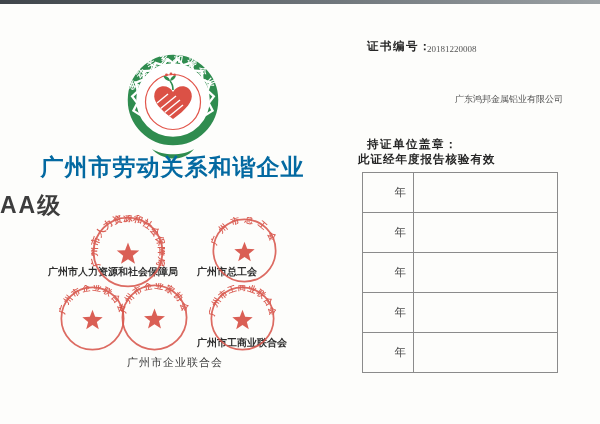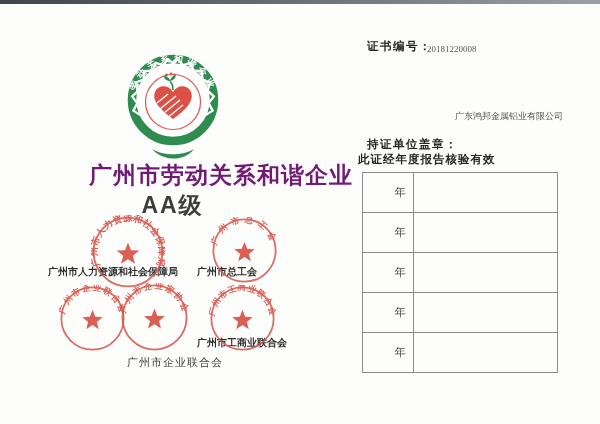--- a/index.html
+++ b/index.html
@@ -14,23 +14,23 @@
   .lg-ring{fill:#ffffff;stroke:#2f8c4f;stroke-width:8.5;}
   .lg-arc{font-size:9.5px;font-weight:bold;fill:#ffffff;text-anchor:middle;letter-spacing:3.2px;}
   .lg-chev{fill:none;stroke:#ffffff;stroke-width:2.3;stroke-linecap:round;}
   .lg-inner{fill:#ffffff;stroke:#e2564c;stroke-width:1.2;}
   .lg-heart{fill:#db5146;}
   .lg-hand{fill:none;stroke:#ffffff;stroke-width:1.4;}
   .lg-stem{fill:none;stroke:#2f8c4f;stroke-width:1.6;}
   .lg-leaf{fill:#2f8c4f;}
   .lg-berry{fill:#db5146;}
   .lg-swoosh{fill:#2f8c4f;}
-  .title{position:absolute;left:0;top:152px;width:345px;margin:8px;text-align:right;
-         font-size:23px;font-weight:bold;color:#701a75;letter-spacing:1px;}
-  .grade{position:absolute;left:0;top:190px;width:345px;text-align:center;
+  .title{position:absolute;left:0;top:152px;width:345px;margin:0;text-align:center;
+         font-size:23px;font-weight:bold;color:#0369a1;letter-spacing:1px;}
+  .grade{position:absolute;left:0;top:190px;width:345px;text-align:left;
          font-size:23px;font-weight:bold;color:#3d3d3d;letter-spacing:2px;}
   .seal{position:absolute;opacity:.87;z-index:4;}
   .seal svg{width:100%;height:100%;}
   .seal-ring{fill:none;stroke:#d8564c;stroke-width:2.6;}
   .seal-arc{font-size:12.5px;font-weight:bold;fill:#d5483d;text-anchor:middle;}
   .ls13{letter-spacing:.5px;} .ls6{letter-spacing:7px;} .ls8{letter-spacing:2.5px;} .ls9{letter-spacing:1.5px;}
   .s1{left:91px;top:215px;width:74px;height:74px;}
   .s2{left:211px;top:217px;width:67px;height:67px;}
   .sA{left:59px;top:285px;width:67px;height:67px;}
   .sB{left:120px;top:283px;width:69px;height:69px;}
@@ -40,21 +40,21 @@
   .lA{left:48px;top:336px;} .lB{left:197px;top:336px;}
   .date{position:absolute;left:0;top:355px;width:350px;text-align:center;
         font-size:11px;color:#3a3a3a;letter-spacing:1px;}
   
   .right-page{position:absolute;left:345px;top:0;width:255px;height:305px;}
   .field-label{position:absolute;font-size:11.5px;font-weight:bold;color:#262626;letter-spacing:1.5px;white-space:nowrap;}
   .field-value{position:absolute;font-family:"Liberation Serif",serif;font-size:9px;color:#555;white-space:nowrap;}
   .cert-no-label{left:22px;top:39px;}
   .cert-no-value{left:82px;top:44px;}
   .holder-label{left:22px;top:89px;margin-top:48px;}
-  .holder-value{left:110px;top:93px;margin-top:17px;}
+  .holder-value{left:110px;top:93px;}
   .annual-title{position:absolute;left:13px;top:152px;font-size:11.5px;font-weight:bold;
         color:#262626;letter-spacing:1px;white-space:nowrap;}
   .annual-table{position:absolute;left:17px;top:172px;width:196px;height:201px;
         border:1px solid #8b8b8b;display:flex;flex-direction:column;box-sizing:border-box;}
   .trow{flex:1;display:flex;border-bottom:1px solid #8b8b8b;}
   .trow:last-child{border-bottom:none;}
   .tyear{width:51px;border-right:1px solid #8b8b8b;box-sizing:border-box;
         display:flex;align-items:center;justify-content:flex-end;padding-right:7px;
         font-size:11.5px;color:#4f4f4f;}
   .tblank{flex:1;}

